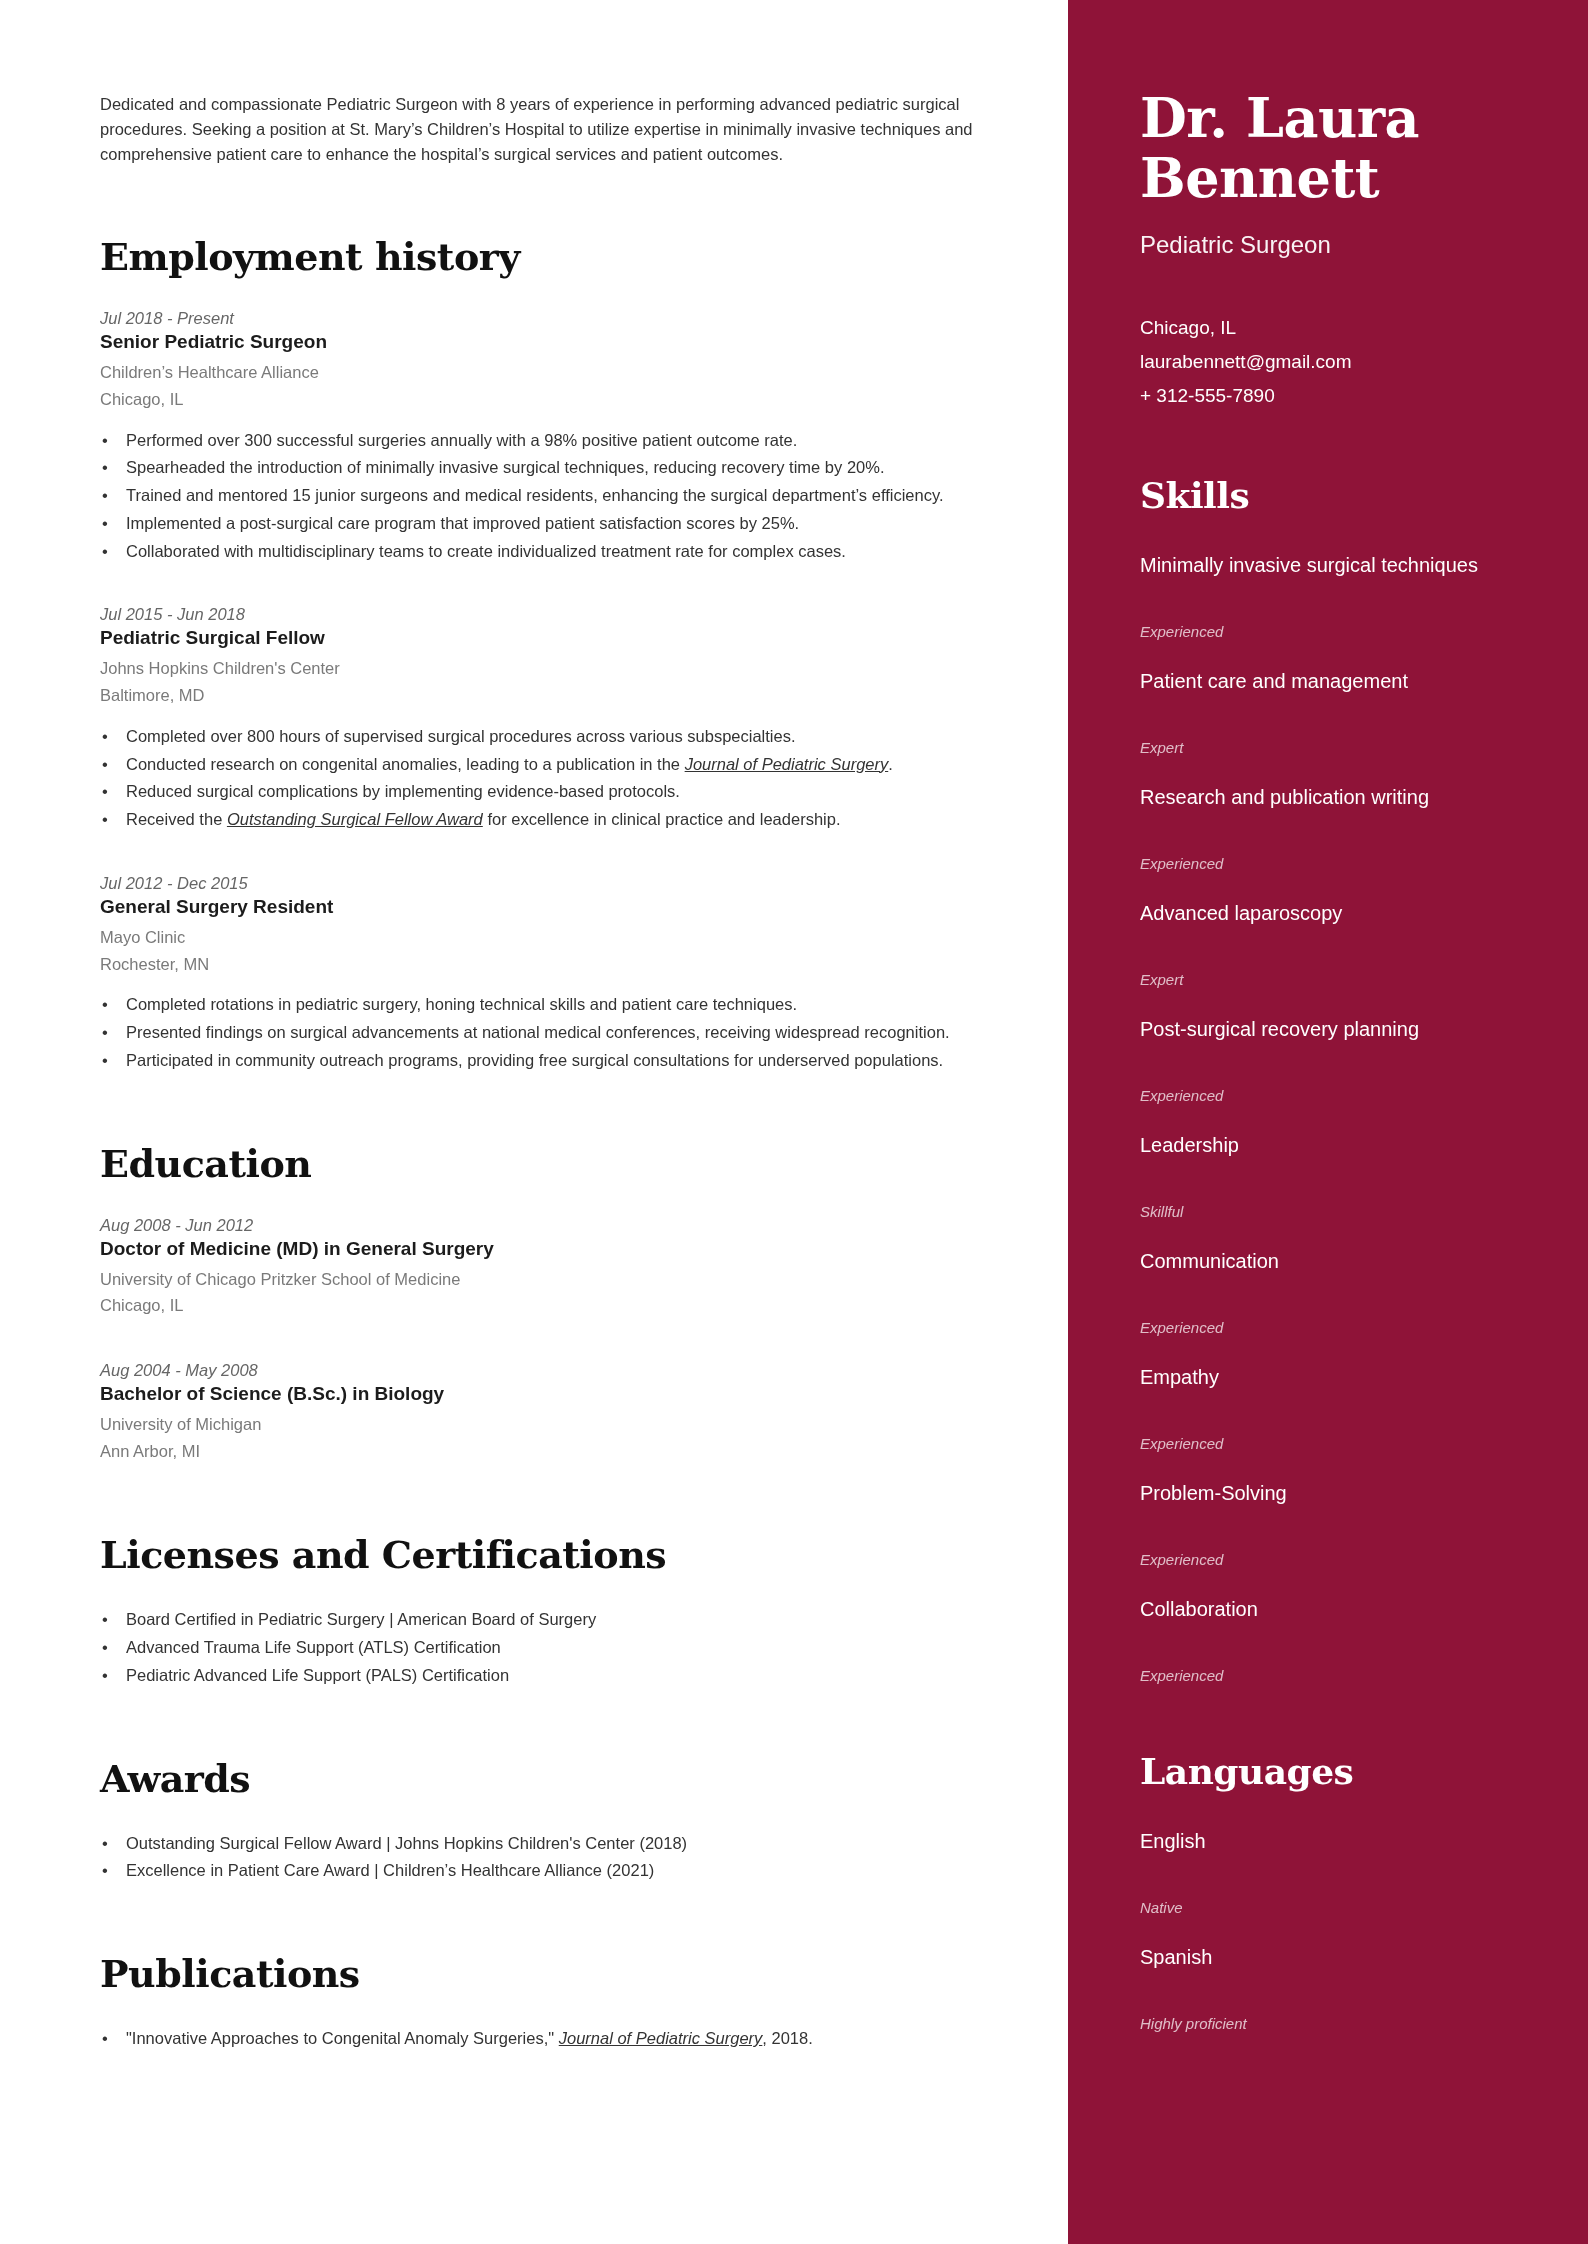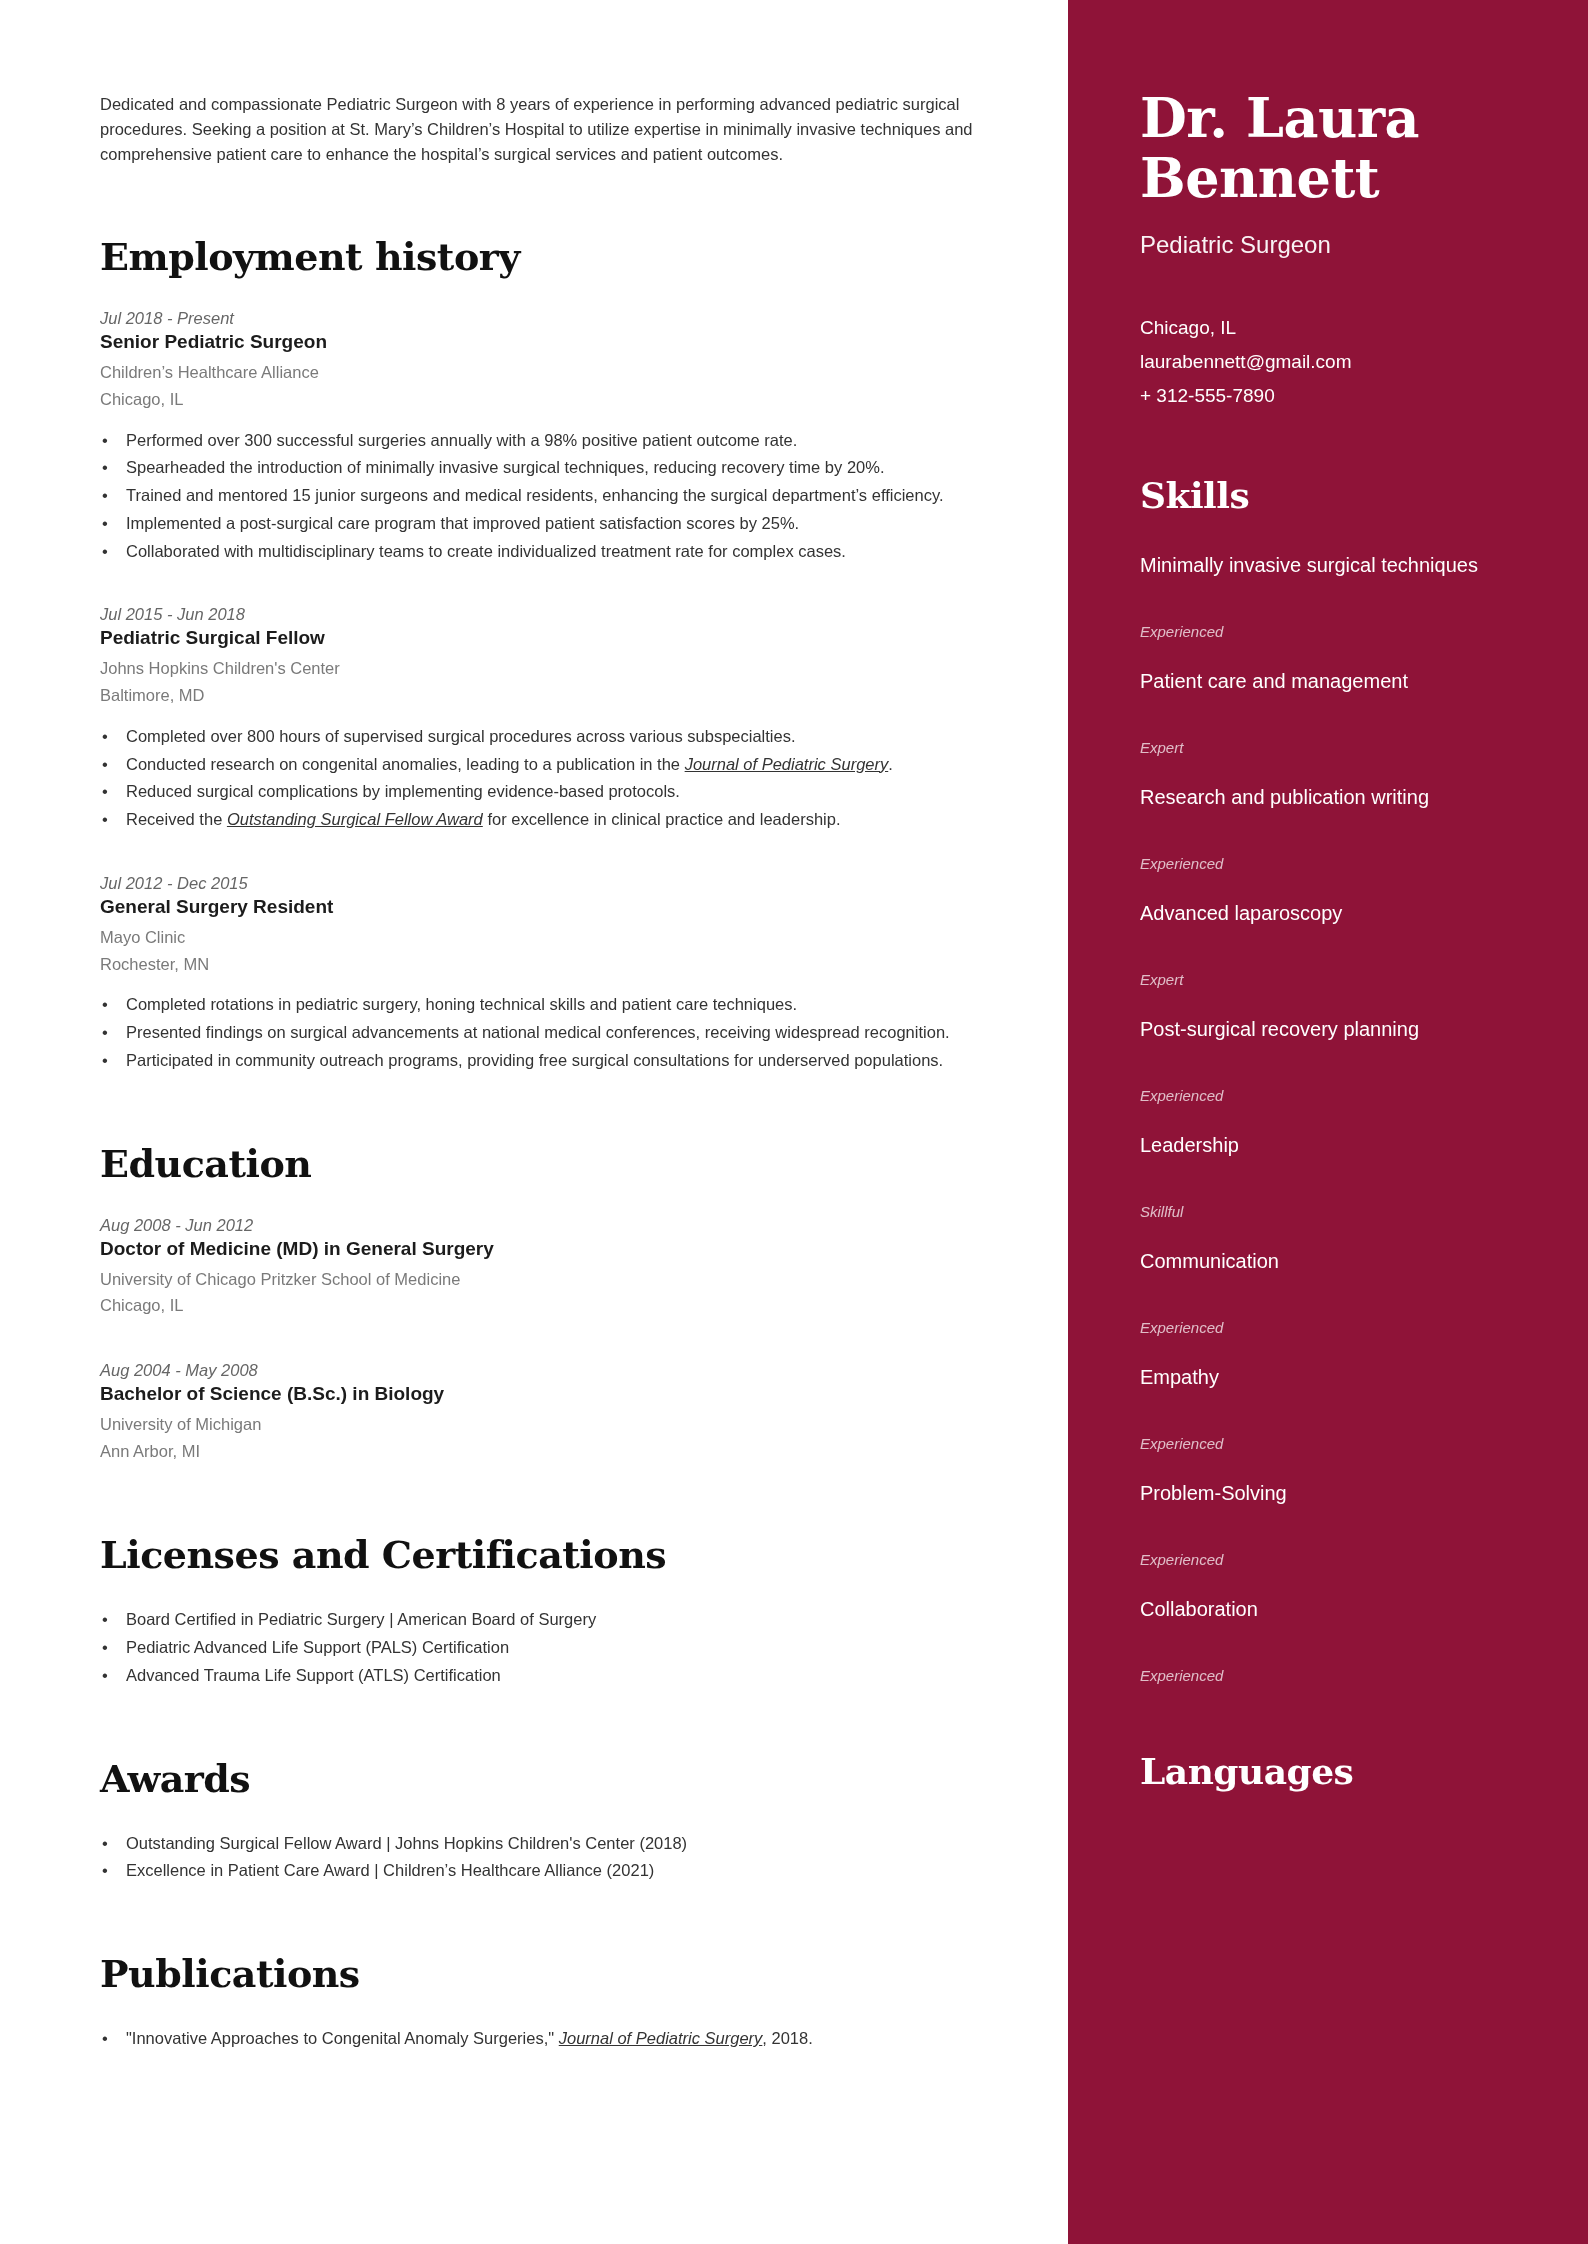--- a/index.html
+++ b/index.html
@@ -159,22 +159,22 @@
             <div class="org">University of Michigan</div>
             <div class="loc">Ann Arbor, MI</div>
           </div>
         </div>
     </section>
 
     <section class="plain">
       <h2 class="main-h">Licenses and Certifications</h2>
       <ul class="bullets" id="licenses">
           <li>Board Certified in Pediatric Surgery | American Board of Surgery</li>
+          <li>Advanced Trauma Life Support (ATLS) Certification</li>
           <li>Pediatric Advanced Life Support (PALS) Certification</li>
-          <li>Advanced Trauma Life Support (ATLS) Certification</li>
         </ul>
     </section>
 
     <section class="plain">
       <h2 class="main-h">Awards</h2>
       <ul class="bullets" id="awards">
           <li>Outstanding Surgical Fellow Award | Johns Hopkins Children's Center (2018)</li>
           <li>Excellence in Patient Care Award | Children’s Healthcare Alliance (2021)</li>
         </ul>
     </section>
@@ -235,15 +235,25 @@
           <div class="skill-name">Problem-Solving</div>
           <div class="skill-level">Experienced</div>
         </div>
         <div class="skill">
           <div class="skill-name">Collaboration</div>
           <div class="skill-level">Experienced</div>
         </div>
       </div>
 
     <h2 class="side-h">Languages</h2>
+    <div id="langs">
+        <div class="skill">
+          <div class="skill-name">English</div>
+          <div class="skill-level">Native</div>
+        </div>
+        <div class="skill">
+          <div class="skill-name">Spanish</div>
+          <div class="skill-level">Highly proficient</div>
+        </div>
+      </div>
   </aside>
 
 </div>
 
 </body></html>

